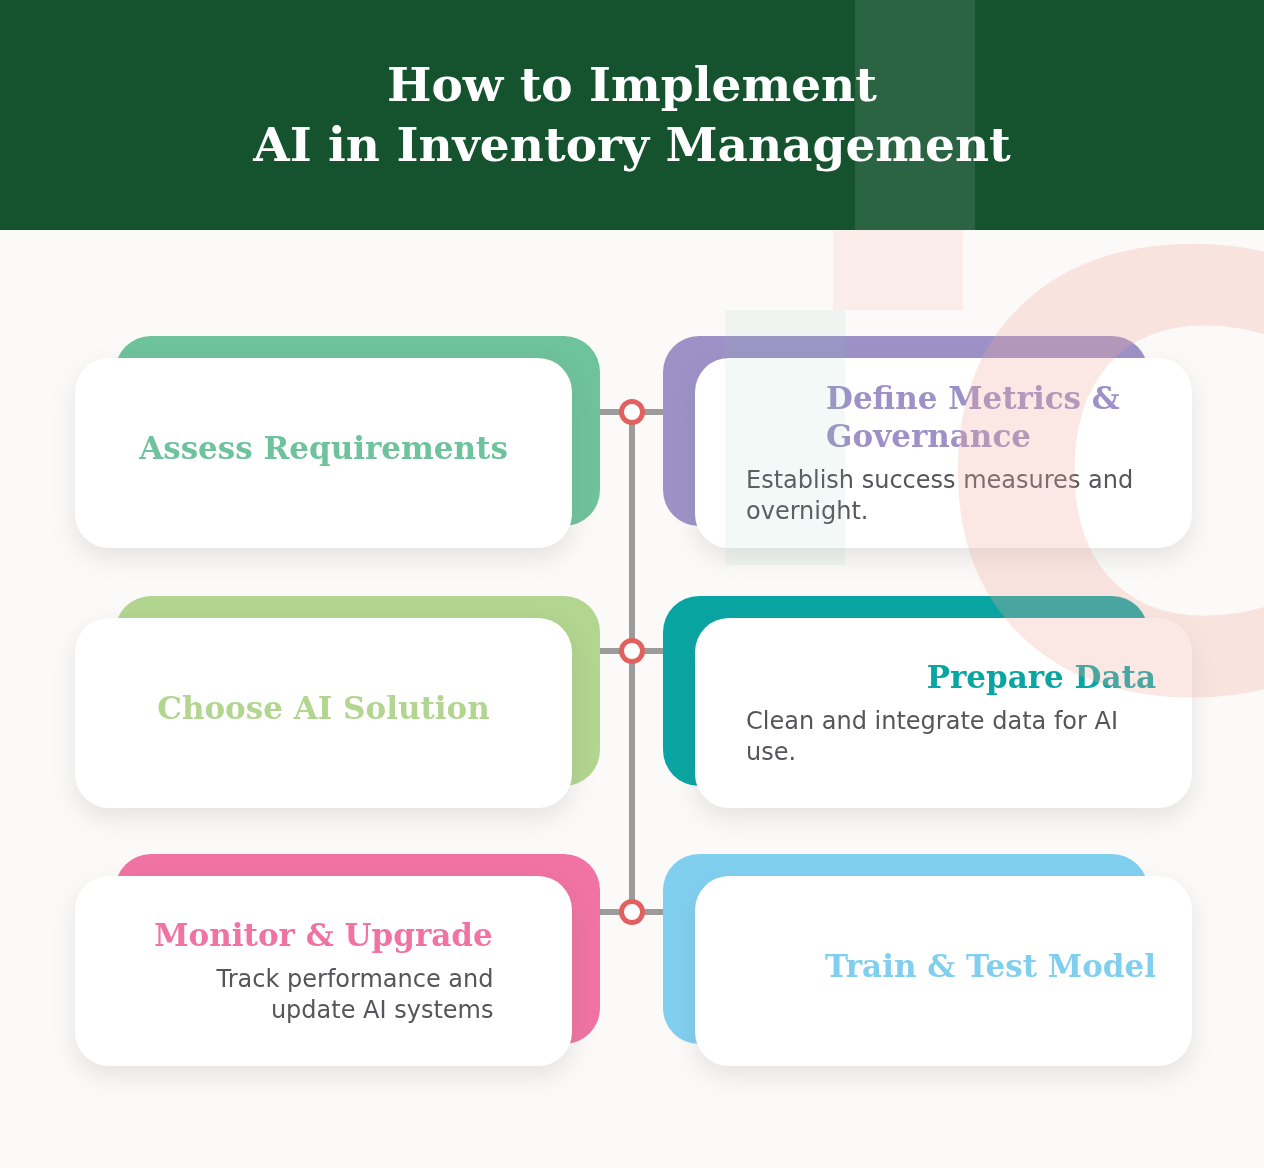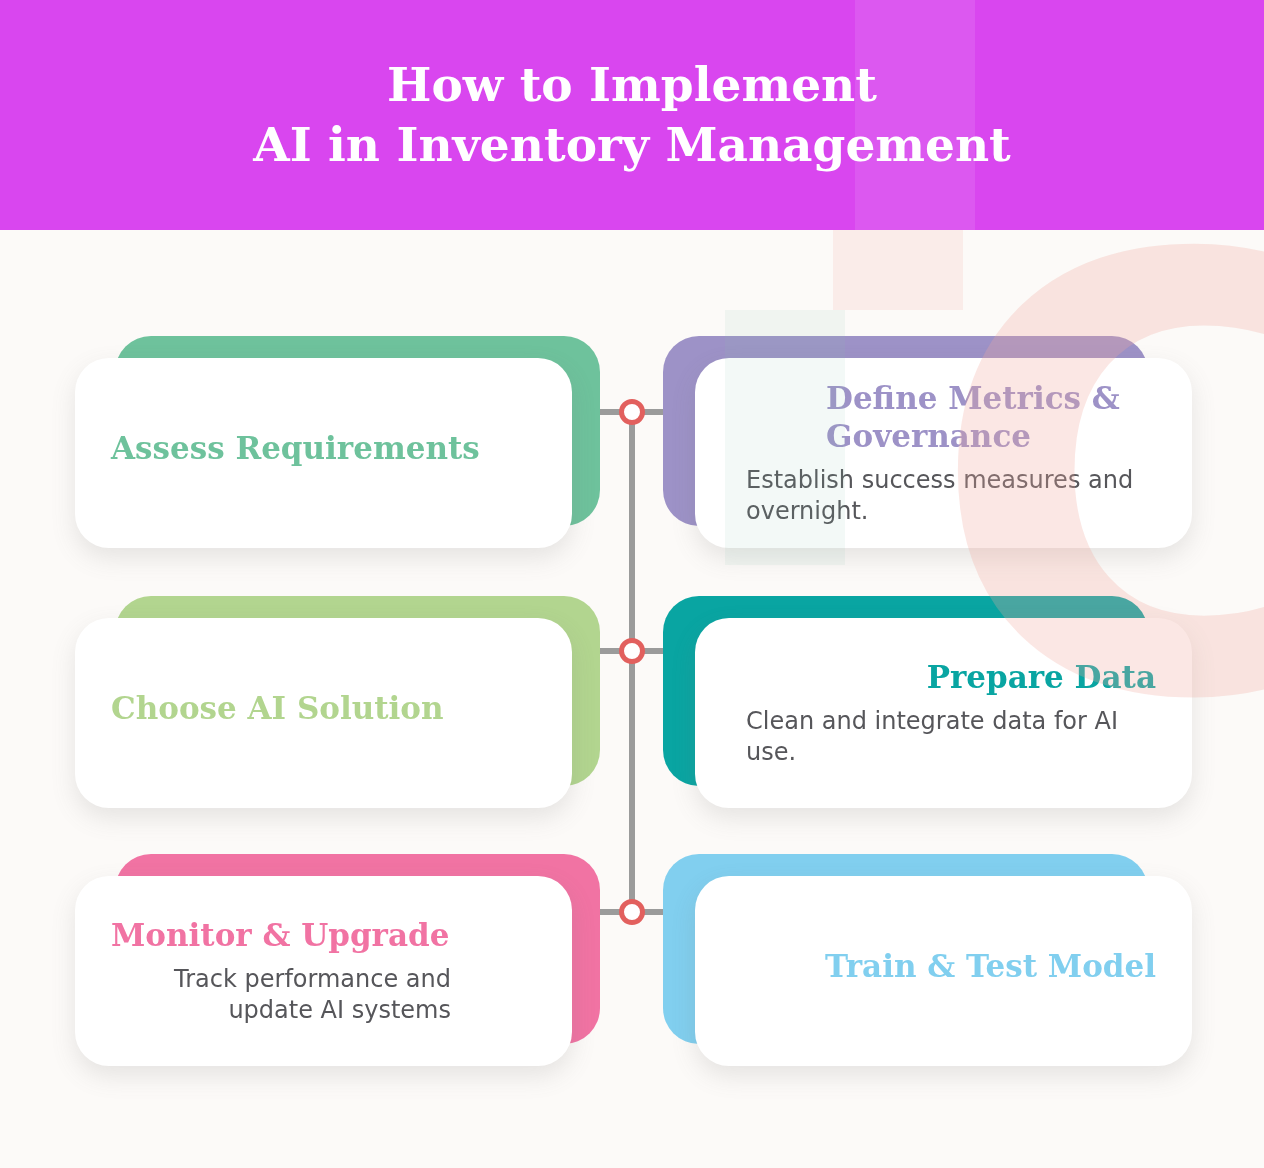--- a/index.html
+++ b/index.html
@@ -63,21 +63,21 @@
   }
   .step-left .accent-card{left:40px;}
   .step-right .accent-card{left:-32px;}
   .white-card{
     position:absolute;left:0;top:0;width:497px;height:190px;
     border-radius:34px;background:#FFFFFF;
     box-shadow:0 10px 24px rgba(110,110,110,0.16);
     display:flex;flex-direction:column;justify-content:center;
     box-sizing:border-box;padding:10px 36px;
   }
-  .step-left .white-card{align-items:flex-start;text-align:right;}
+  .step-left .white-card{align-items:center;text-align:right;}
   .step-right .white-card{align-items:flex-end;text-align:left;}
   .white-card h2{
     margin:0 0 10px 0;
     font-family:"DejaVu Serif", serif;font-weight:bold;
     font-size:31px;line-height:38px;
     color:var(--accent);
   }
   .white-card p{
     margin:0;
     font-size:24px;line-height:31px;
@@ -86,21 +86,21 @@
 </style>
 </head>
 <body>
 
 <div class="page">
 
   <div class="wm-tile-pink"></div>
   <div class="wm-tile-mint"></div>
   <div class="wm-letter">C</div>
 
-  <div class="header" style="background-color: #d946ef;">
+  <div class="header" style="background-color: #14532d;">
     <div class="header-light-strip"></div>
     <h1>
       <span>How to Implement</span><br>
       <span>AI in Inventory Management</span>
     </h1>
   </div>
 
   <div class="timeline-line" style="background-color: rgb(155, 155, 155);"></div>
   <div class="stub" style="top: 409px; background-color: rgb(155, 155, 155);"></div>
   <div class="stub" style="top: 648px; background-color: rgb(155, 155, 155);"></div>

